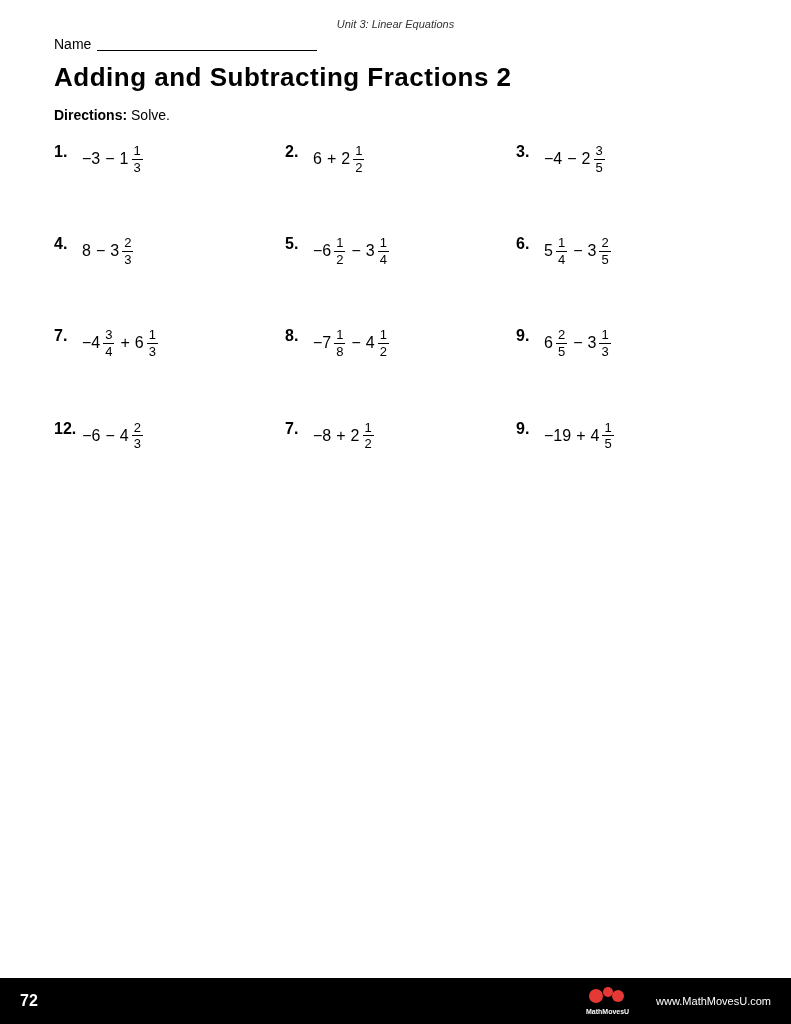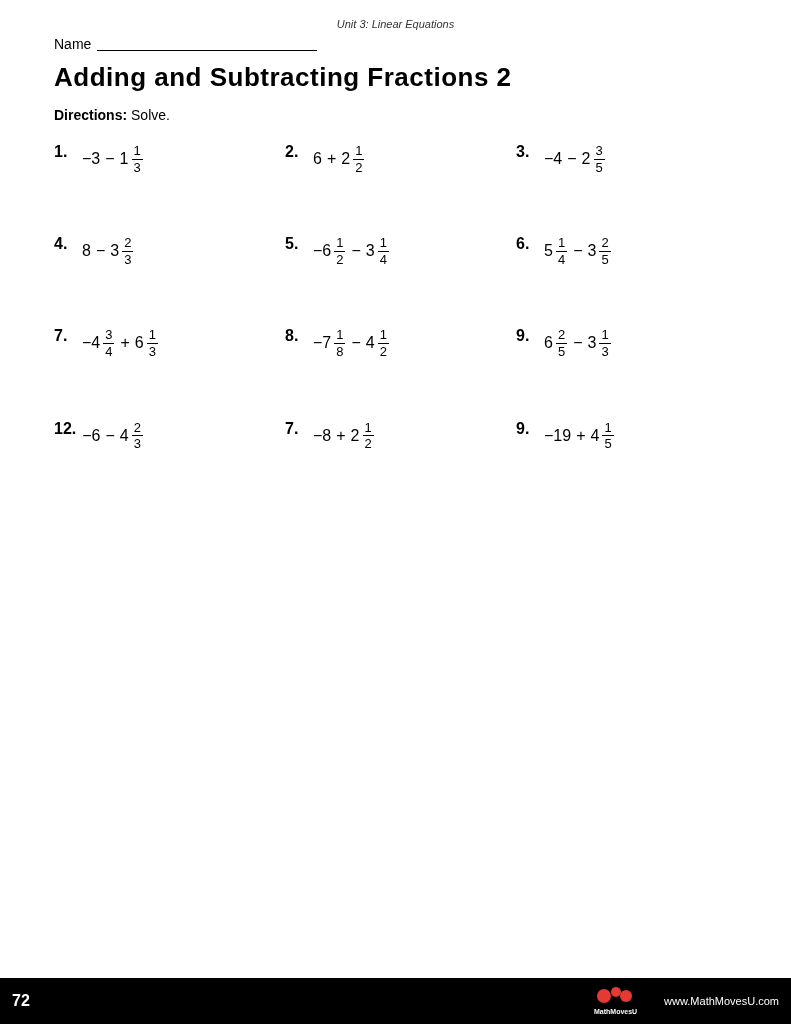--- a/index.html
+++ b/index.html
@@ -117,21 +117,21 @@
     .footer {
       position: absolute;
       bottom: 0;
       left: 0;
       right: 0;
       height: 46px;
       background: #000;
       display: flex;
       align-items: center;
       justify-content: space-between;
-      padding: 0 12px;
+      padding: 0 20px;
     }
     .footer-page {
       color: #fff;
       font-size: 16px;
       font-weight: bold;
     }
     .footer-right {
       display: flex;
       align-items: center;
       gap: 10px;

